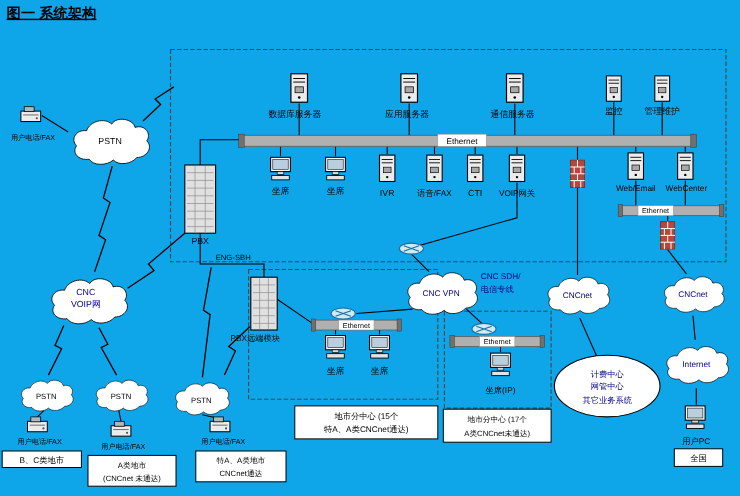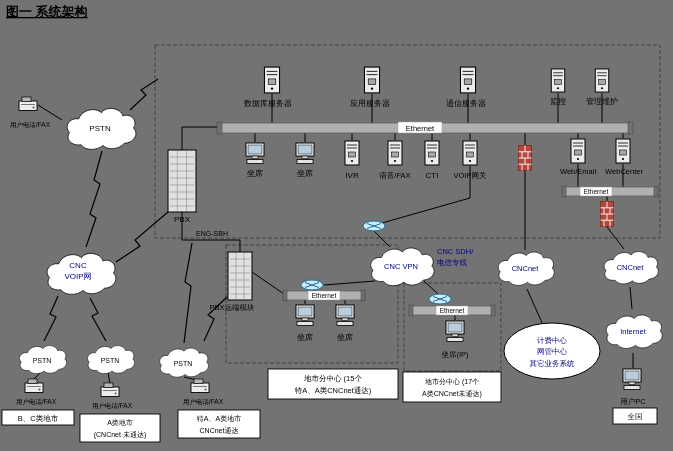--- a/index.html
+++ b/index.html
@@ -1,16 +1,16 @@
 <!DOCTYPE html>
 <html style="--cloud_text: #000080; --text: #000000; --bus_fill: #b0b0b0; --firewall_brick: #b5483c; --switch_fill: #cdeaf7; --switch_stroke: #1c6e9c;"><head>
 <meta charset="utf-8">
 <style>
   html,body{margin:0;padding:0;background:#fff;}
-  .canvas{position:relative;width:673px;height:451px;background:#737373;overflow:hidden;}
+  .canvas{position:relative;width:673px;height:451px;background:#0ea5e9;overflow:hidden;}
   svg text{font-family:"Liberation Sans","DejaVu Sans",sans-serif;fill:var(--text,#000);}
   .mid{text-anchor:middle;}
   .blue{fill:var(--cloud_text,#000080);}
   .line{stroke:#000;stroke-width:1;fill:none;}
   .bolt{stroke:#000;stroke-width:1.2;fill:none;}
   .dash{fill:none;stroke:#444;stroke-width:1;stroke-dasharray:4 2;}
   .bus{fill:var(--bus_fill,#b0b0b0);stroke:#606060;stroke-width:0.8;}
   .cap{fill:#707070;stroke:#404040;stroke-width:0.5;}
   .lblbg{fill:#fff;stroke:#9a9a9a;stroke-width:0.5;}
   .boxlbl{fill:#fff;stroke:#000;stroke-width:0.9;}

